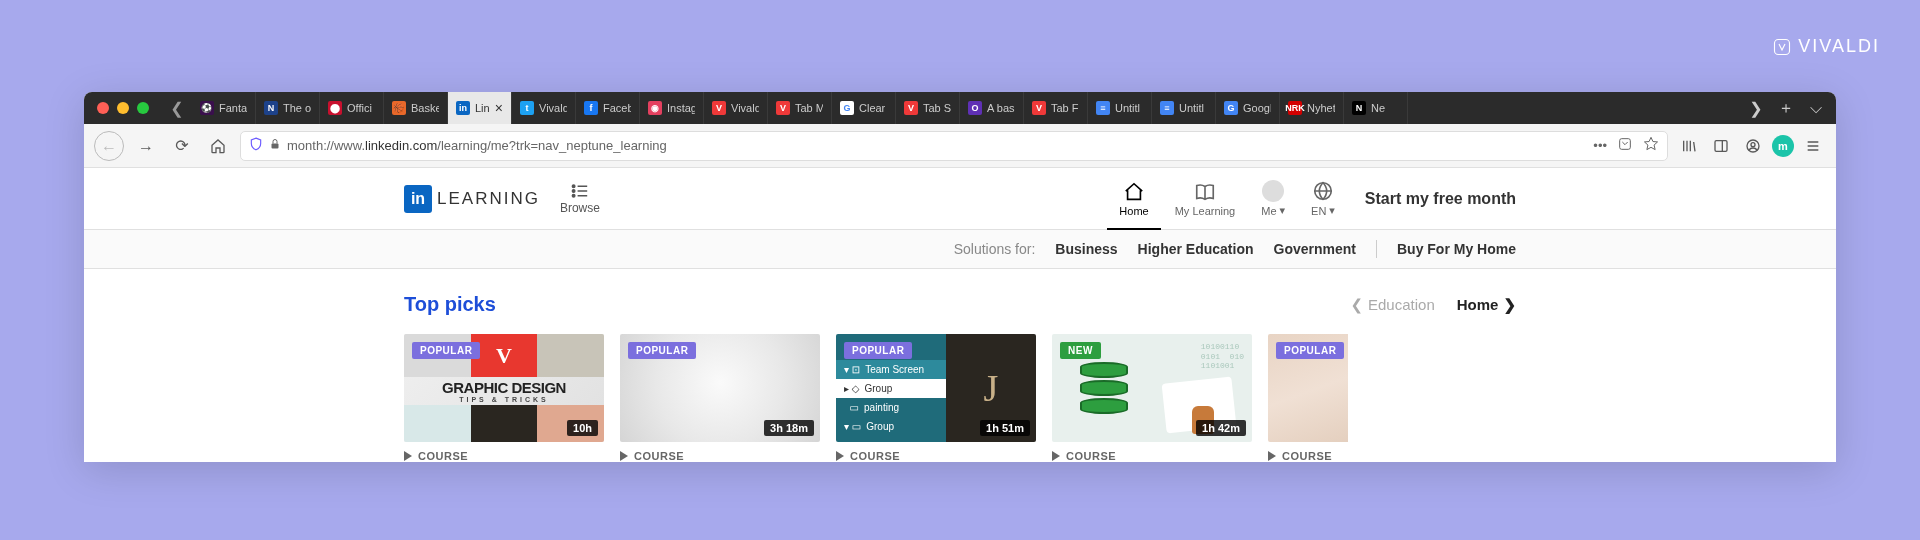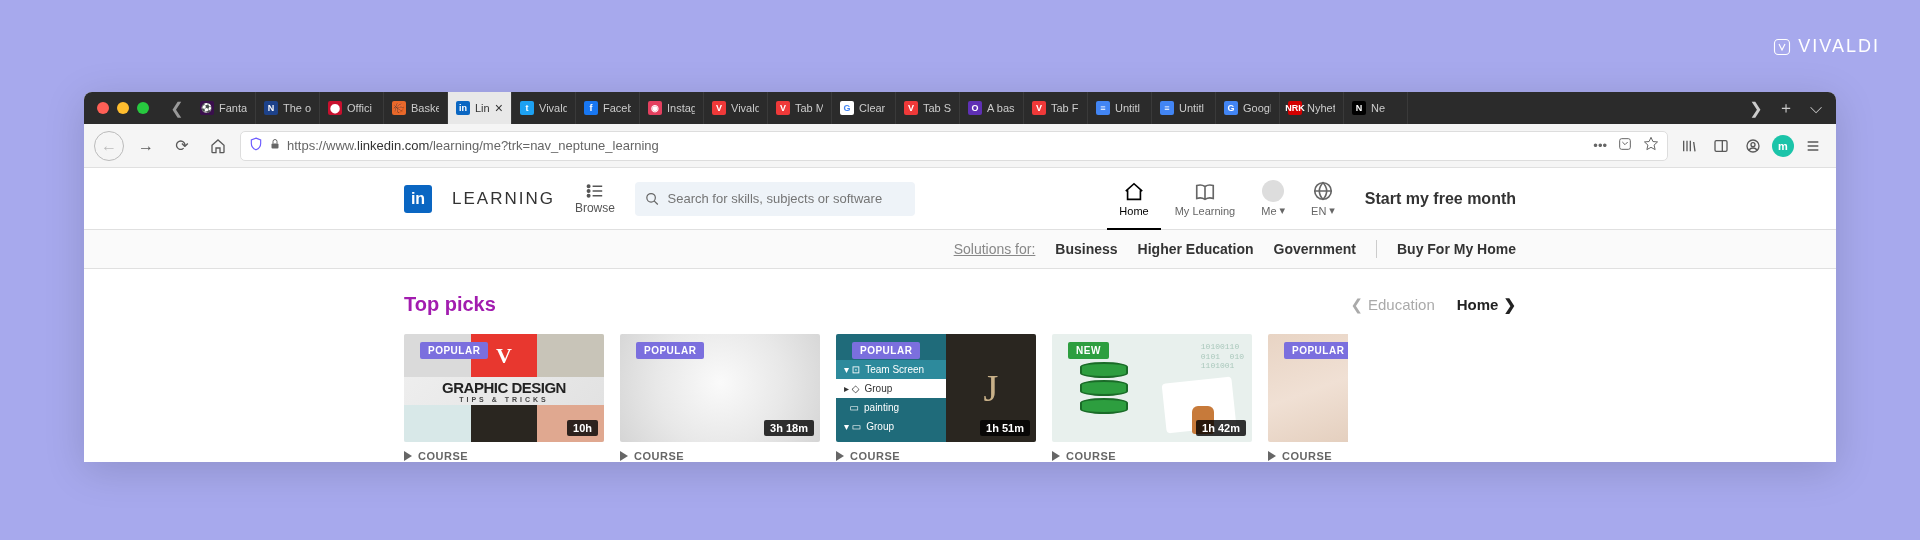--- a/index.html
+++ b/index.html
@@ -31,48 +31,48 @@
 .url-text { flex: 1; overflow: hidden; white-space: nowrap; }
 .url-text .bold { color: #333; font-weight: 500; }
 .addr-right { display: flex; align-items: center; gap: 6px; }
 .addr-icon { width: 26px; height: 26px; display: flex; align-items: center; justify-content: center; color: #5a5a5a; cursor: pointer; }
 .avatar { width: 22px; height: 22px; border-radius: 50%; background: #1bc4a9; display: flex; align-items: center; justify-content: center; color: white; font-size: 11px; font-weight: bold; }
 .content-area { background: #fff; }
 .ln-header { display: flex; align-items: center; padding: 8px 0; }
 .ln-header-inner { width: 100%; max-width: 1128px; margin: 0 auto; display: flex; align-items: center; gap: 16px; padding: 0 8px; }
 .ln-logo { display: flex; align-items: center; gap: 5px; }
 .ln-logo-icon { width: 28px; height: 28px; background: #0a66c2; color: white; display: flex; align-items: center; justify-content: center; font-weight: bold; font-size: 16px; border-radius: 3px; }
-.ln-logo-text { font-size: 17px; color: #333; letter-spacing: 2px; font-weight: 400; margin-left: 15px; }
+.ln-logo-text { font-size: 17px; color: #333; letter-spacing: 2px; font-weight: 400; }
 .browse-btn { display: flex; flex-direction: column; align-items: center; gap: 2px; color: #555; font-size: 12px; cursor: pointer; padding: 0 4px; }
 .search-box { flex: 1; max-width: 280px; display: flex; align-items: center; background: #eef3f8; border-radius: 4px; height: 34px; padding: 0 10px; gap: 8px; }
 .search-box input { border: none; background: transparent; outline: none; font-size: 13px; width: 100%; color: #333; }
 .nav-items { display: flex; align-items: center; gap: 2px; margin-left: auto; }
 .nav-item { display: flex; flex-direction: column; align-items: center; gap: 2px; padding: 4px 12px; color: #666; font-size: 11px; cursor: pointer; position: relative; }
 .nav-item.active { color: #000; }
 .nav-item.active::after { content: ''; position: absolute; bottom: -9px; left: 0; right: 0; height: 2px; background: #000; }
 .nav-item-icon { width: 22px; height: 22px; display: flex; align-items: center; justify-content: center; }
 .nav-item-label { display: flex; align-items: center; gap: 3px; }
 .cta { font-size: 16px; font-weight: 600; color: #333; margin-left: 16px; cursor: pointer; }
 .me-avatar { width: 22px; height: 22px; border-radius: 50%; background: #ddd; }
 .solutions-bar { border-top: 1px solid #e0e0e0; border-bottom: 1px solid #e0e0e0; background: #fafafa; padding: 10px 0; }
 .solutions-inner { max-width: 1128px; margin: 0 auto; display: flex; align-items: center; justify-content: flex-end; gap: 20px; font-size: 14px; color: #555; padding: 0 8px; }
-.solutions-inner .label { color: #888; text-decoration: underline; }
+.solutions-inner .label { color: #888; }
 .solutions-inner a { color: #333; cursor: pointer; font-weight: 600; }
 .solutions-inner .divider { width: 1px; height: 18px; background: #ccc; }
 .main-content { max-width: 1128px; margin: 0 auto; padding: 24px 8px 0; }
 .section-head { display: flex; align-items: center; justify-content: space-between; margin-bottom: 18px; }
-.section-title { font-size: 20px; font-weight: 700; color: #a21caf; }
+.section-title { font-size: 20px; font-weight: 700; color: #1d4ed8; }
 .pager { display: flex; align-items: center; gap: 22px; font-size: 15px; }
 .pager-btn { display: flex; align-items: center; gap: 5px; cursor: pointer; }
 .pager-btn.disabled { color: #aaa; }
 .pager-btn.enabled { color: #222; font-weight: 600; }
 .cards { display: flex; gap: 16px; }
 .card { width: 200px; cursor: pointer; }
 .card-thumb { width: 200px; height: 108px; position: relative; border-radius: 2px; overflow: hidden; background: #eee; }
-.badge { position: absolute; top: 8px; left: 16px; padding: 3px 8px; font-size: 10px; font-weight: 700; color: white; letter-spacing: 0.5px; border-radius: 2px; }
+.badge { position: absolute; top: 8px; left: 8px; padding: 3px 8px; font-size: 10px; font-weight: 700; color: white; letter-spacing: 0.5px; border-radius: 2px; }
 .badge.popular { background: #7b6fde; }
 .badge.new { background: #2d9e3f; }
 .duration { position: absolute; bottom: 6px; right: 6px; background: rgba(0,0,0,0.8); color: white; font-size: 11px; font-weight: 600; padding: 2px 6px; border-radius: 2px; }
 .card-meta { display: flex; align-items: center; gap: 6px; margin-top: 8px; font-size: 11px; font-weight: 700; color: #666; letter-spacing: 0.5px; }
 .play-icon { width: 0; height: 0; border-left: 8px solid #666; border-top: 5px solid transparent; border-bottom: 5px solid transparent; }
 
 .thumb1 { background: linear-gradient(135deg, #f0f0f0, #e0e0e0); display: flex; flex-direction: column; align-items: center; justify-content: center; }
 .thumb1 .row1 { display: flex; width: 100%; height: 40%; }
 .thumb1 .r1a { flex: 1; background: #dadada; }
 .thumb1 .r1b { flex: 1; background: #e8372f; display: flex; align-items: center; justify-content: center; color: white; font-size: 22px; font-weight: bold; font-family: serif; }
@@ -218,21 +218,21 @@
         <svg width="14" height="14" viewBox="0 0 24 24" fill="none" stroke="currentColor" stroke-width="2">
             <path d="M12 2l8 3v6c0 5-3.5 9-8 11-4.5-2-8-6-8-11V5l8-3z"></path>
           </svg>
       </span>
       <span class="lock">
         <svg width="12" height="12" viewBox="0 0 24 24" fill="currentColor">
             <rect x="5" y="11" width="14" height="10" rx="2"></rect>
             <path d="M8 11V7a4 4 0 018 0v4" fill="none" stroke="currentColor" stroke-width="2"></path>
           </svg>
       </span>
-      <span class="url-text"><span>https://www.</span><span class="bold">linkedin.com</span><span>/learning/me?trk=nav_neptune_learning</span></span>
+      <span class="url-text"><span>month://www.</span><span class="bold">linkedin.com</span><span>/learning/me?trk=nav_neptune_learning</span></span>
       <span>•••</span>
       <span style="margin-left:4px;">
         <svg width="16" height="16" viewBox="0 0 24 24" fill="none" stroke="currentColor" stroke-width="1.5">
             <rect x="4" y="4" width="16" height="16" rx="3"></rect>
             <path d="M8 9l4 4 4-4"></path>
           </svg>
       </span>
       <span style="margin-left:4px;">
         <svg width="16" height="16" viewBox="0 0 24 24" fill="none" stroke="currentColor" stroke-width="1.5">
             <path d="M12 2l2.9 6.3 6.9.6-5.2 4.7 1.6 6.8L12 17l-6.2 3.4 1.6-6.8L2.2 8.9l6.9-.6L12 2z"></path>
@@ -277,27 +277,20 @@
         <div class="browse-btn">
           <svg width="20" height="16" viewBox="0 0 24 20" stroke="currentColor" stroke-width="2">
               <circle cx="4" cy="4" r="1.5" fill="currentColor"></circle>
               <path d="M9 4h12"></path>
               <circle cx="4" cy="10" r="1.5" fill="currentColor"></circle>
               <path d="M9 10h12"></path>
               <circle cx="4" cy="16" r="1.5" fill="currentColor"></circle>
               <path d="M9 16h12"></path>
             </svg>
           <span>Browse</span>
-        </div>
-        <div class="search-box">
-          <svg width="16" height="16" viewBox="0 0 24 24" fill="none" stroke="#666" stroke-width="2">
-              <circle cx="10" cy="10" r="7"></circle>
-              <path d="M21 21l-6-6"></path>
-            </svg>
-          <input type="text" placeholder="Search for skills, subjects or software" style="">
         </div>
         <div class="nav-items">
           <div class="nav-item active">
             <div class="nav-item-icon">
                 <svg width="22" height="22" viewBox="0 0 24 24" fill="none" stroke="currentColor" stroke-width="1.8">
                   <path d="M3 11l9-8 9 8M5 10v10h14V10"></path>
                 </svg>
               </div>
             <span>Home</span>
           </div>

